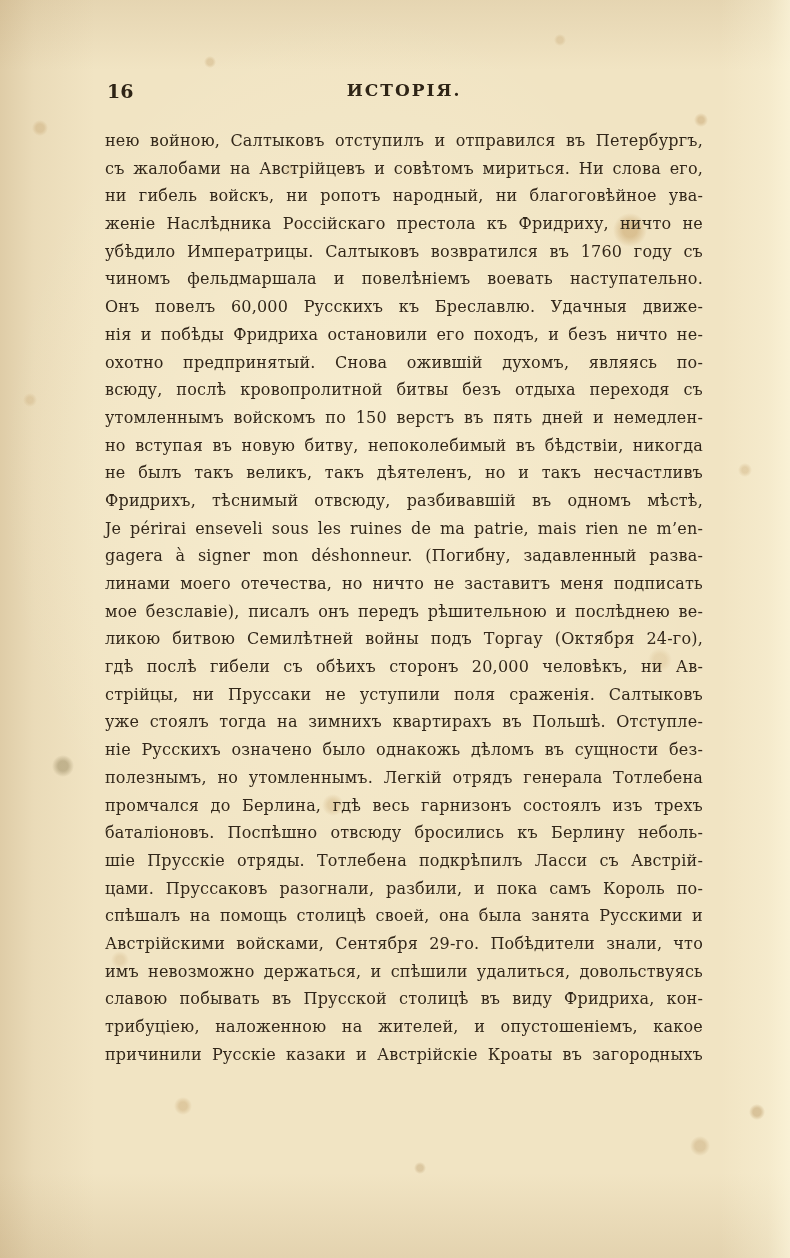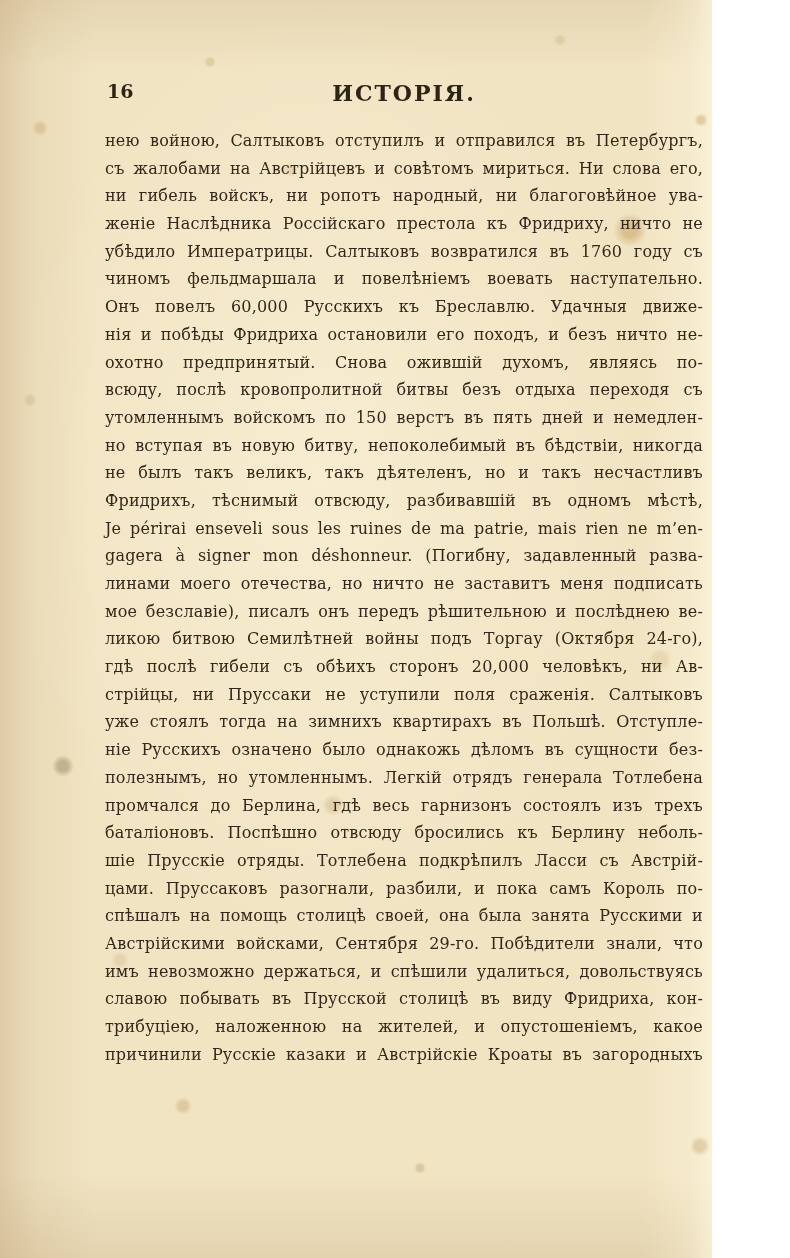--- a/index.html
+++ b/index.html
@@ -9,21 +9,21 @@
   body {
     width: 790px;
     height: 1258px;
     overflow: hidden;
     font-family: "DejaVu Serif", "Liberation Serif", serif;
   }
 
   
   .page {
     position: relative;
-    width: 712px;
+    width: 790px;
     height: 1258px;
     background-color: #f1e4c3;
     background-image:
       
       radial-gradient(ellipse 60% 50% at 45% 38%, rgba(255,250,228,0.40), rgba(255,250,228,0) 75%),
       
       linear-gradient(270deg, rgba(252,246,220,0.75) 0px, rgba(252,246,220,0.35) 22px, rgba(252,246,220,0) 70px),
       
       linear-gradient(90deg, rgba(150,110,55,0.20) 0px, rgba(150,110,55,0.08) 34px, rgba(150,110,55,0) 95px),
       
@@ -72,21 +72,21 @@
     top: 0;
     font-size: 19px;
     font-weight: bold;
   }
   .header-title {
     position: absolute;
     left: 0;
     right: 0;
     top: 0;
     text-align: center;
-    font-size: 22px;
+    font-size: 17px;
     font-weight: bold;
     letter-spacing: 2px;
   }
 
   
   .body-text {
     position: absolute;
     left: 105px;
     top: 127px;
     width: 598px;

